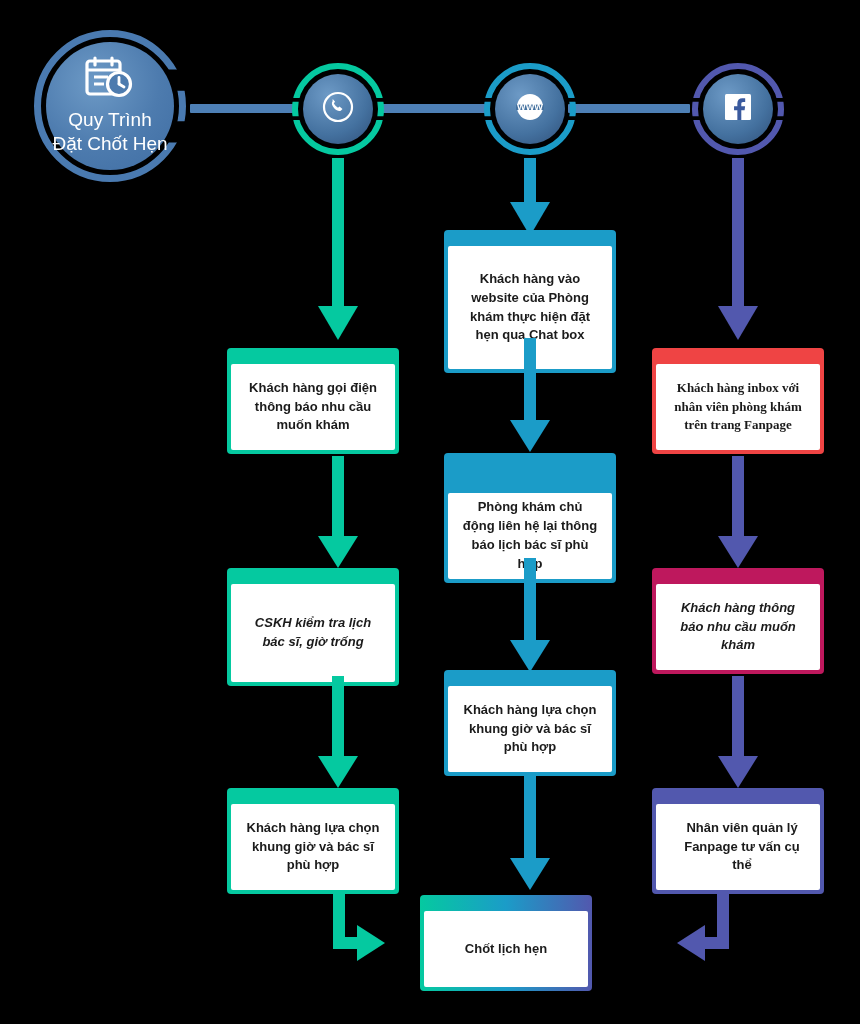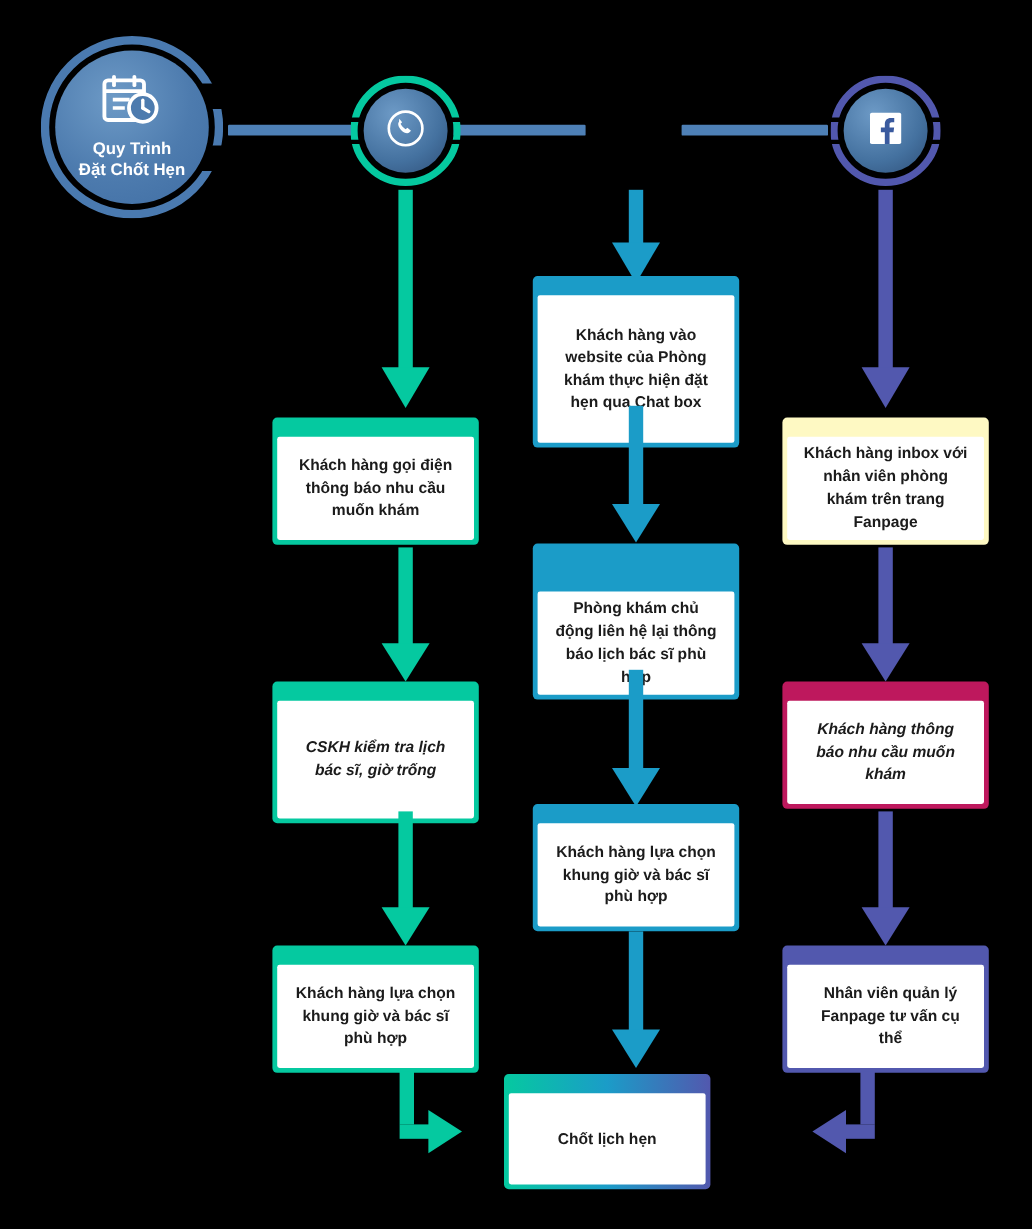--- a/index.html
+++ b/index.html
@@ -40,22 +40,22 @@
     border-radius: 50%;
     background: radial-gradient(circle at 38% 32%, #6d9ac6 0%, #4d7bae 55%, #3f6da3 100%);
     display: flex;
     flex-direction: column;
     align-items: center;
     justify-content: center;
   }
   .hub-icon { margin-bottom: 4px; }
   .hub-label {
     color: #ffffff;
-    font-size: 14px;
-    font-weight: bold;
+    font-size: 19px;
+    font-weight: normal;
     line-height: 1.25;
     text-align: center;
   }
 
   
   .chan {
     position: absolute;
     width: 92px;
     height: 92px;
   }
@@ -156,20 +156,32 @@
     <div class="chan-core">
       <span>
         <svg width="34" height="34" viewBox="0 0 34 34">
           <circle cx="17" cy="17" r="14" fill="none" stroke="#ffffff" stroke-width="2.2"></circle>
           <path d="M11.5 11.5c-1.3 1.3-.6 4.3 1.7 6.8 2.4 2.5 5.4 3.4 6.8 2.1l1.5-1.5-3-2.4-1.5 1.2c-.9-.5-1.8-1.2-2.5-2-.7-.8-1.3-1.6-1.7-2.5l1.3-1.4-2.4-2.9z" fill="#ffffff"></path>
         </svg>
       </span>
     </div>
   </div>
 
+  <div class="chan" style="left:484px; top:63px;">
+    <div class="chan-ring" style="border-color:#1B9CC8;"></div>
+    <div class="chan-core">
+      <span>
+        <svg width="36" height="36" viewBox="0 0 36 36">
+          <circle cx="18" cy="18" r="13" fill="#ffffff"></circle>
+          <rect x="4" y="15.6" width="28" height="5.4" fill="#44719f"></rect>
+          <text x="18" y="20.6" font-family="Liberation Sans, sans-serif" font-size="9.2" font-weight="bold" fill="#ffffff" text-anchor="middle">WWW</text>
+        </svg>
+      </span>
+    </div>
+  </div>
 
   <div class="chan" style="left:692px; top:63px;">
     <div class="chan-ring" style="border-color:#5258AE;"></div>
     <div class="chan-core">
       <span>
         <svg width="30" height="30" viewBox="0 0 30 30">
           <rect x="2" y="2" width="26" height="26" rx="1.5" fill="#ffffff"></rect>
           <path d="M18.3 28V18.2h3.3l.5-3.9h-3.8v-2.5c0-1.1.3-1.9 1.9-1.9h2V6.4c-.35-.05-1.55-.15-2.95-.15-2.9 0-4.9 1.8-4.9 5.1v2.95h-3.3v3.9h3.3V28h4z" fill="#3a5a9e"></path>
         </svg>
       </span>
@@ -275,21 +287,21 @@
     </div>
   </div>
 
   <div class="varrow" style="left:712px; top:158px;">
     <svg width="52" height="190" viewBox="0 0 52 190">
       <rect x="20" y="0" width="12" height="152" fill="#5258AE"></rect>
       <path d="M6 148 L46 148 L26 182 Z" fill="#5258AE"></path>
     </svg>
   </div>
 
-  <div class="box" style="left:652px; top:348px; background:#fef9c3;">
+  <div class="box" style="left:652px; top:348px; background:#ef4444;font-family:Liberation Serif, serif;">
     <div class="box-body" style="height:86px;">
       <span>Khách hàng inbox với nhân viên phòng khám trên trang Fanpage</span>
     </div>
   </div>
 
   <div class="varrow" style="left:712px; top:456px;">
     <svg width="52" height="120" viewBox="0 0 52 120">
       <rect x="20" y="0" width="12" height="84" fill="#5258AE"></rect>
       <path d="M6 80 L46 80 L26 112 Z" fill="#5258AE"></path>
     </svg>

